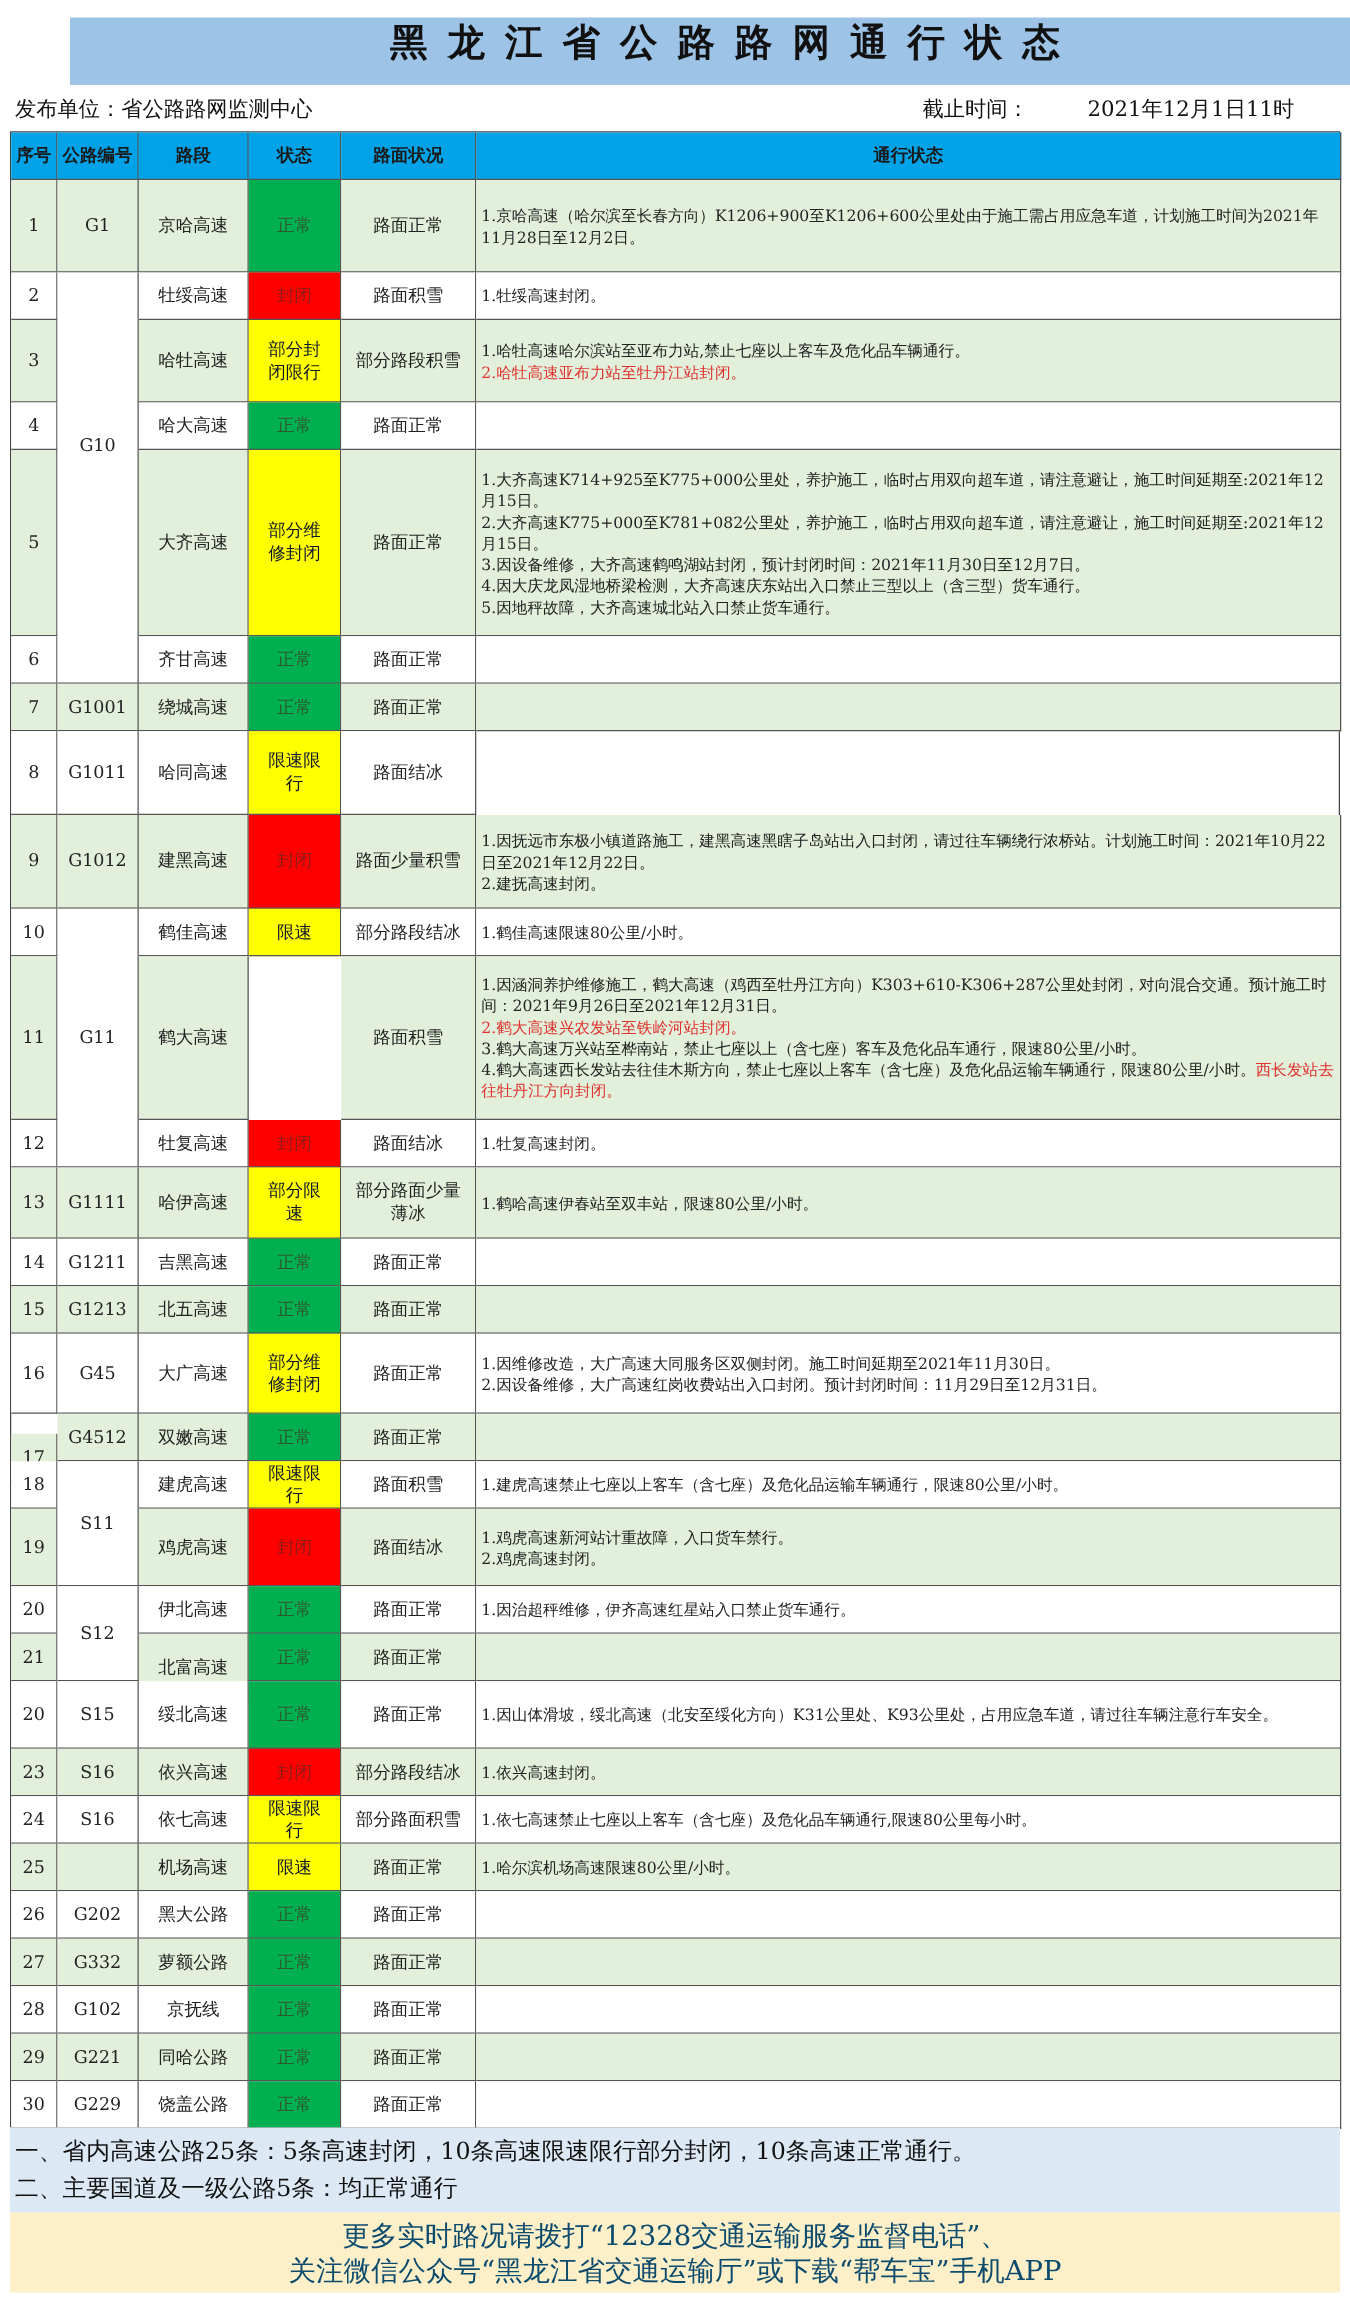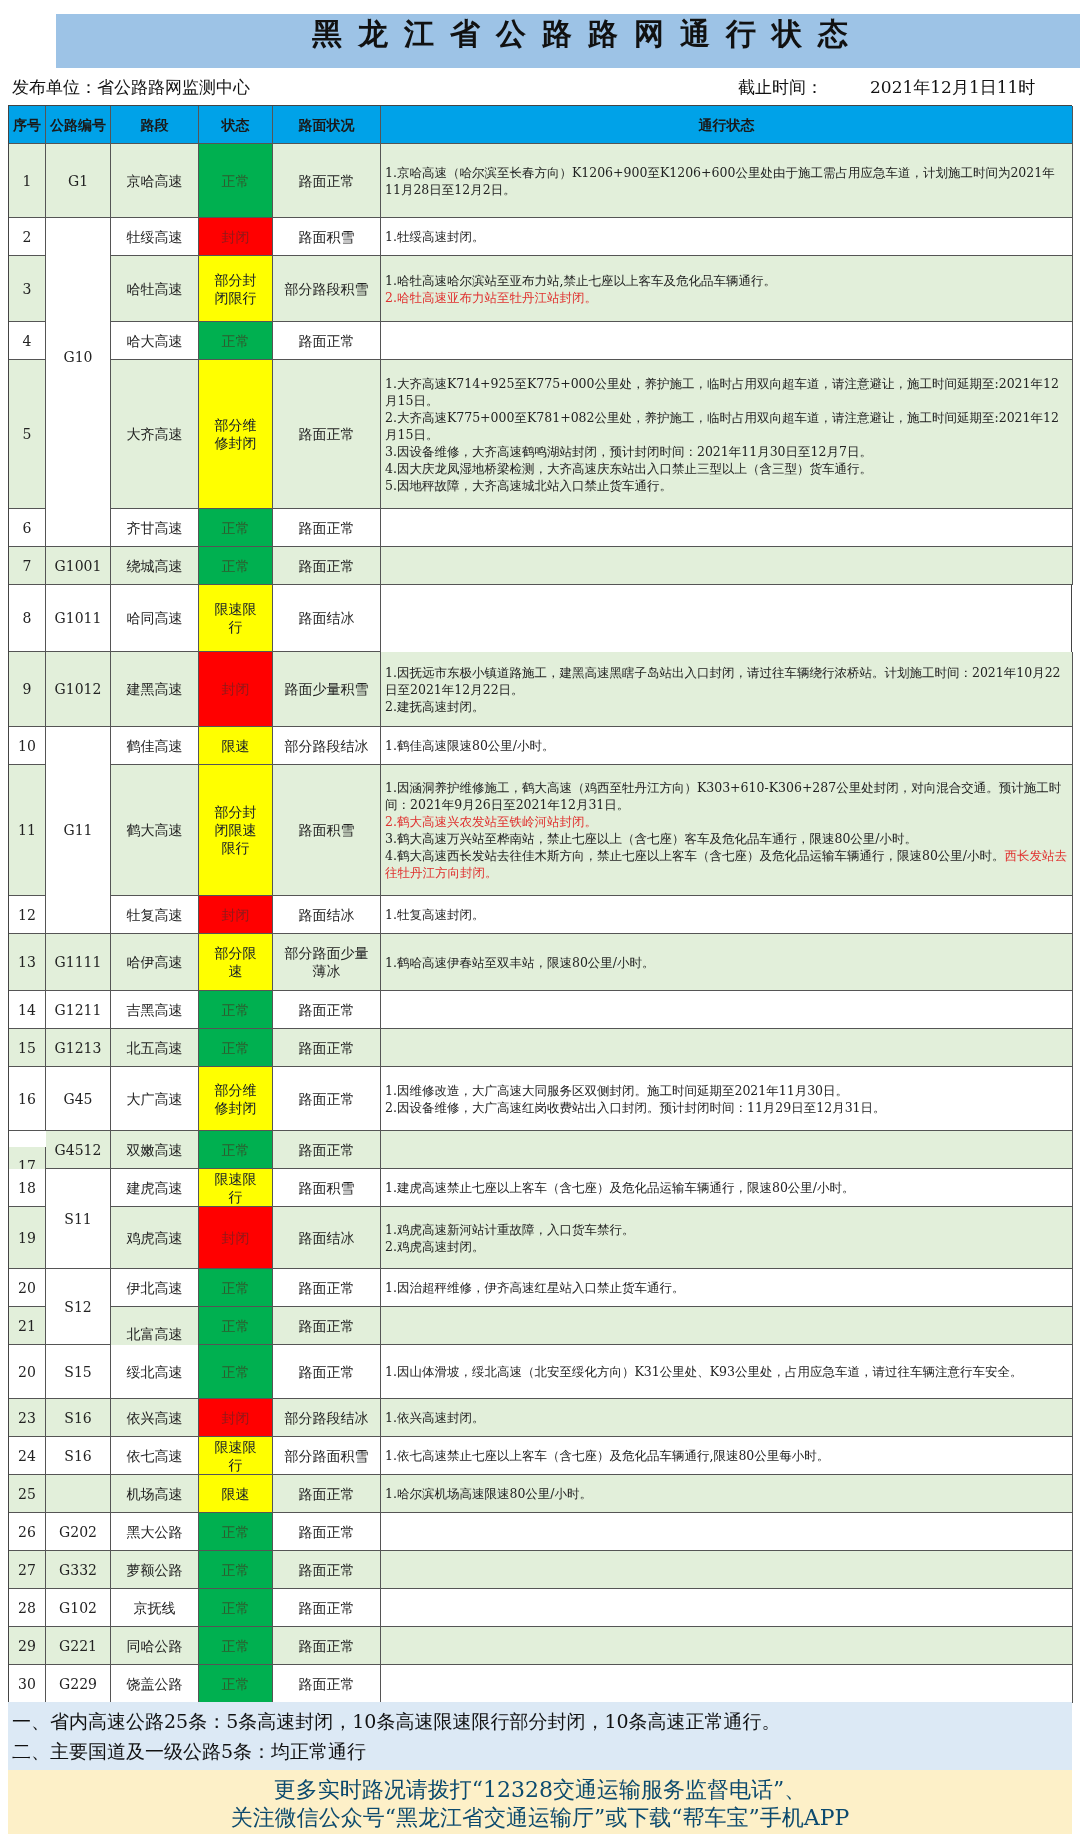--- a/index.html
+++ b/index.html
@@ -109,21 +109,20 @@
     </div>
     <div class="cell wht" style="left: 0px; top: 621px; width: 37px; height: 38px;">10</div>
     <div class="cell wht" style="left: 102px; top: 621px; width: 88px; height: 38px;">鹤佳高速</div>
     <div class="cell st-yellow" style="left: 190px; top: 621px; width: 74px; height: 38px; padding: 0px 12px;">限速</div>
     <div class="cell wht" style="left: 264px; top: 621px; width: 108px; height: 38px; padding: 0px 8px;">部分路段结冰</div>
     <div class="cell wht desc" style="left: 372px; top: 621px; width: 692px; height: 38px;">
       <span><span style="display: inline;">1.鹤佳高速限速80公里/小时。</span></span>
     </div>
     <div class="cell alt" style="left: 0px; top: 659px; width: 37px; height: 131px;">11</div>
     <div class="cell alt" style="left: 102px; top: 659px; width: 88px; height: 131px;">鹤大高速</div>
-    <div class="cell st-yellow" style="left: 190px; top: 659px; width: 74px; height: 131px; padding: 0px 12px;">部分封闭限速限行</div>
     <div class="cell alt" style="left: 264px; top: 659px; width: 108px; height: 131px; padding: 0px 8px;">路面积雪</div>
     <div class="cell alt desc" style="left: 372px; top: 659px; width: 692px; height: 131px;">
       <span><span style="display: inline;">1.因涵洞养护维修施工，鹤大高速（鸡西至牡丹江方向）K303+610-K306+287公里处封闭，对向混合交通。预计施工时间：2021年9月26日至2021年12月31日。</span></span>
       <span class="red"><span style="display: inline;">2.鹤大高速兴农发站至铁岭河站封闭。</span></span>
       <span><span style="display: inline;">3.鹤大高速万兴站至桦南站，禁止七座以上（含七座）客车及危化品车通行，限速80公里/小时。</span></span>
       <span><span style="display: inline;">4.鹤大高速西长发站去往佳木斯方向，禁止七座以上客车（含七座）及危化品运输车辆通行，限速80公里/小时。</span><span class="red" style="display: inline;">西长发站去往牡丹江方向封闭。</span></span>
     </div>
     <div class="cell wht" style="left: 0px; top: 790px; width: 37px; height: 38px;">12</div>
     <div class="cell wht" style="left: 102px; top: 790px; width: 88px; height: 38px;">牡复高速</div>
     <div class="cell st-red" style="left: 190px; top: 790px; width: 74px; height: 38px; padding: 0px 12px;">封闭</div>

